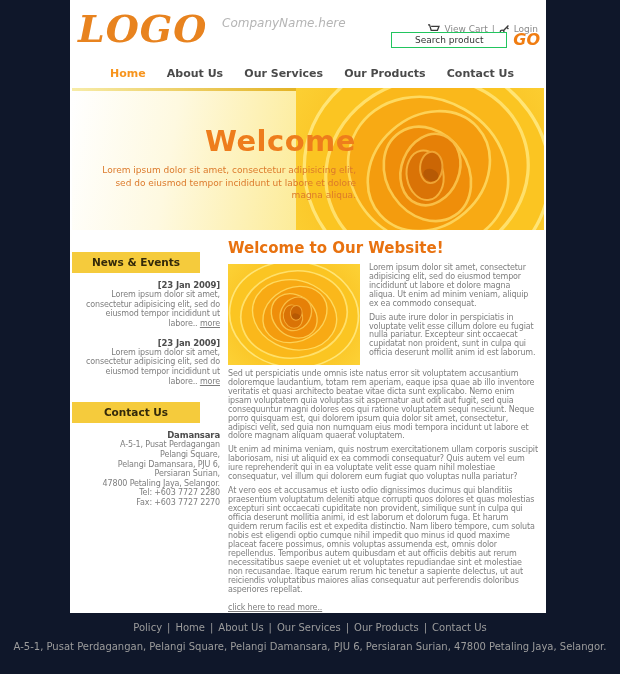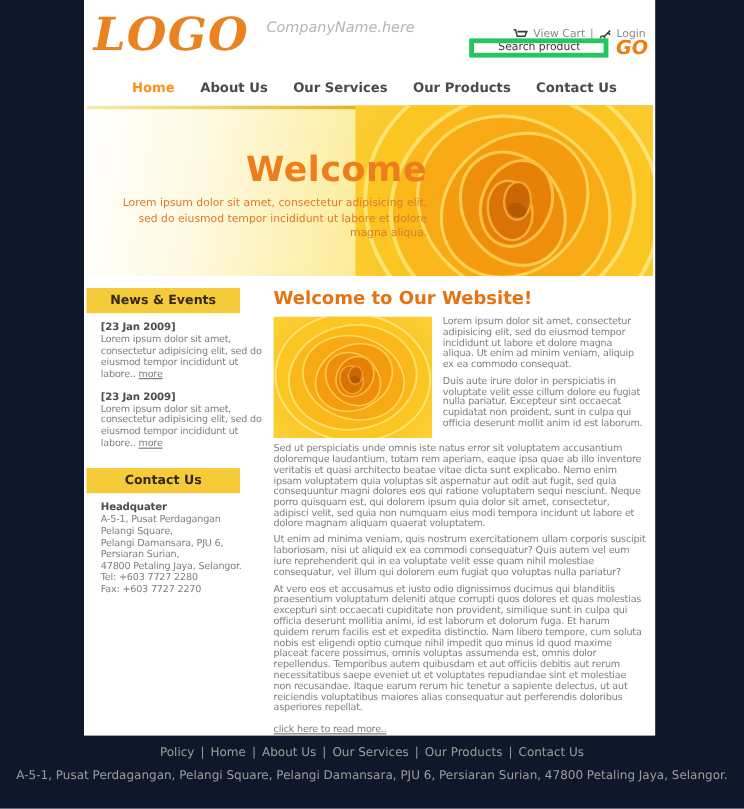--- a/index.html
+++ b/index.html
@@ -8,41 +8,41 @@
   .page { position:relative; width:620px; height:674px; background:#0f172a; overflow:hidden; }
   .container { position:absolute; left:70px; top:0; width:476px; height:613px; background:#FFFFFF; overflow:hidden; }
 
   
   .header { position:relative; height:88px; }
   .logo { position:absolute; left:8px; top:8px; font-family:"DejaVu Serif", serif; font-style:italic; font-weight:bold; font-size:38px; color:#E8831F; letter-spacing:1px; line-height:1.1; }
   .company-name { position:absolute; left:152px; top:16px; font-style:italic; font-size:12px; color:#B5B5B5; }
   .utilities { position:absolute; top:8px; right:8px; display:flex; align-items:flex-start; gap:4px; font-size:9px; color:#8A8A8A;margin-top:16px; }
   .utilities a { color:#8A8A8A; text-decoration:none; cursor:pointer; }
   .search-row { position:absolute; top:30px; right:6px; display:flex; align-items:center; gap:6px; }
-  .search-input { width:116px; height:16px; border:4px solid #22c55e; font-family:"DejaVu Sans", sans-serif; font-size:9px; padding:1px 20px; color:#333; outline:none;text-align:center; }
+  .search-input { width:116px; height:16px; border:1px solid #22c55e; font-family:"DejaVu Sans", sans-serif; font-size:9px; padding:1px 20px; color:#333; outline:none;text-align:center; }
   .go-button { font-size:16px; font-weight:bold; font-style:italic; color:#F07D12; text-decoration:none; cursor:pointer; }
   .nav { position:absolute; bottom:0; left:0; right:0; height:30px; display:flex; align-items:center; justify-content:space-between; padding:0 32px 0 40px; }
   .nav-item { font-size:11px; font-weight:bold; color:#4A4A4A; text-decoration:none; cursor:pointer; }
   .nav-item.active { color:#F7941D; }
 
   
   .banner { position:relative; height:142px; margin:0 2px; overflow:hidden;
             background:linear-gradient(100deg, #FFFFFF 0%, #FEF9E0 22%, #FCE98C 55%, #F9D24A 85%, #F8CC3F 100%);text-align:right; }
   .banner-strip { height:3px; background:linear-gradient(to right, #F7ECA8, #E0A90F 55%, #7A5500 88%, #5F4300); }
   .banner-rose { position:absolute; right:-14px; top:-48px; width:262px; height:262px; }
   .banner-text { position:absolute; left:16px; top:36px; width:268px; }
   .banner-title { font-size:29px; font-weight:bold; color:#EE7D1C; letter-spacing:0.5px; }
   .banner-sub { margin-top:6px; font-size:9px; line-height:1.4; color:#DC7A2B; }
 
   
   .content { display:flex; padding-top:10px; }
-  .sidebar { width:158px; flex-shrink:0; }
+  .sidebar { width:158px; flex-shrink:0;margin-top:12px; }
   .side-header { margin:0 0 7px 2px; width:128px; height:21px; line-height:21px; text-align:center; background:#F5CB3C; color:#33290A; font-weight:bold; font-size:10.5px; }
   .side-header.contact { margin-top:16px; }
-  .side-section { padding:0 8px 0 14px; font-size:8px; line-height:1.2; letter-spacing:-0.15px; color:#7E7E7E; }
+  .side-section { padding:0 8px 0 14px; font-size:8px; line-height:1.2; letter-spacing:-0.15px; color:#7E7E7E;text-align:right; }
   .news-item { margin-bottom:9px; }
   .news-date { font-weight:bold; color:#4D4D4D; font-size:8.5px; }
   .link { color:#7E7E7E; text-decoration:underline; cursor:pointer; }
   .contact-heading { font-weight:bold; color:#4D4D4D; font-size:8.5px; }
   .address { white-space:pre-line; }
 
   .main { flex:1; padding-right:8px; font-size:8px; line-height:1.12; letter-spacing:-0.15px; color:#7E7E7E; }
   .main-title { font-size:15px; font-weight:bold; color:#E87210; margin:0 0 7px; letter-spacing:0; }
   .intro-row { display:flex; gap:9px; margin-bottom:5px; }
   .thumb { width:132px; height:101px; flex-shrink:0; }
@@ -147,21 +147,21 @@
             <span>Lorem ipsum dolor sit amet, consectetur adipisicing elit, sed do eiusmod tempor incididunt ut labore.. </span><a class="link">more</a>
           </div>
           <div class="news-item">
             <div class="news-date">[23 Jan 2009]</div>
             <span>Lorem ipsum dolor sit amet, consectetur adipisicing elit, sed do eiusmod tempor incididunt ut labore.. </span><a class="link">more</a>
           </div>
         </div>
 
         <div class="side-header contact">Contact Us</div>
         <div class="side-section">
-          <div class="contact-heading">Headquater</div>
+          <div class="contact-heading">Damansara</div>
           <div class="address">A-5-1, Pusat Perdagangan
 Pelangi Square,
 Pelangi Damansara, PJU 6,
 Persiaran Surian,
 47800 Petaling Jaya, Selangor.
 Tel: +603 7727 2280
 Fax: +603 7727 2270</div>
         </div>
       </div>
 

